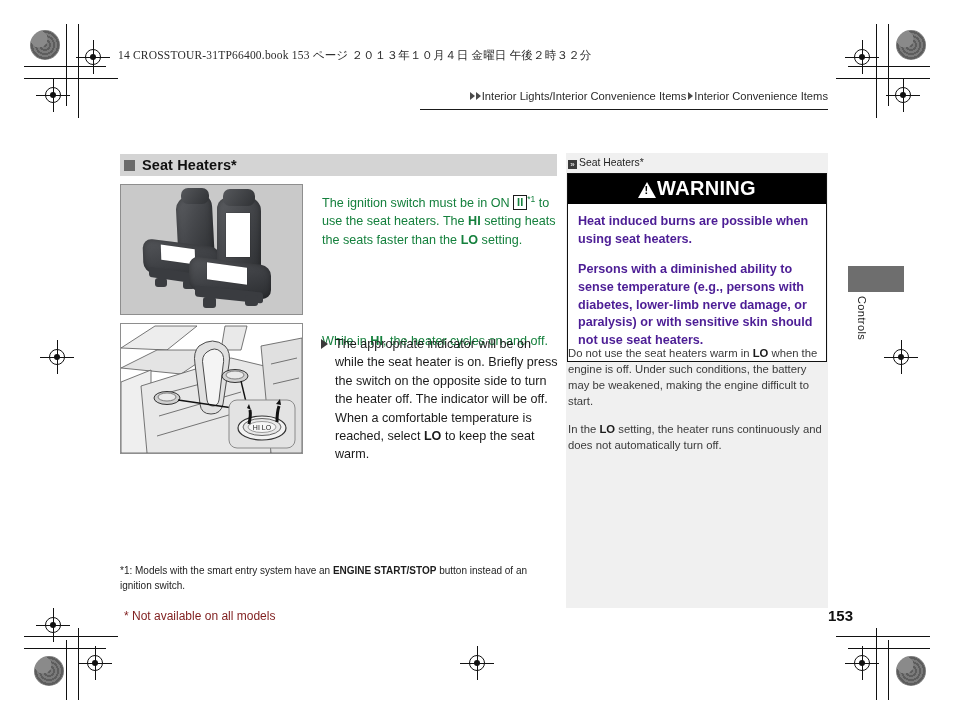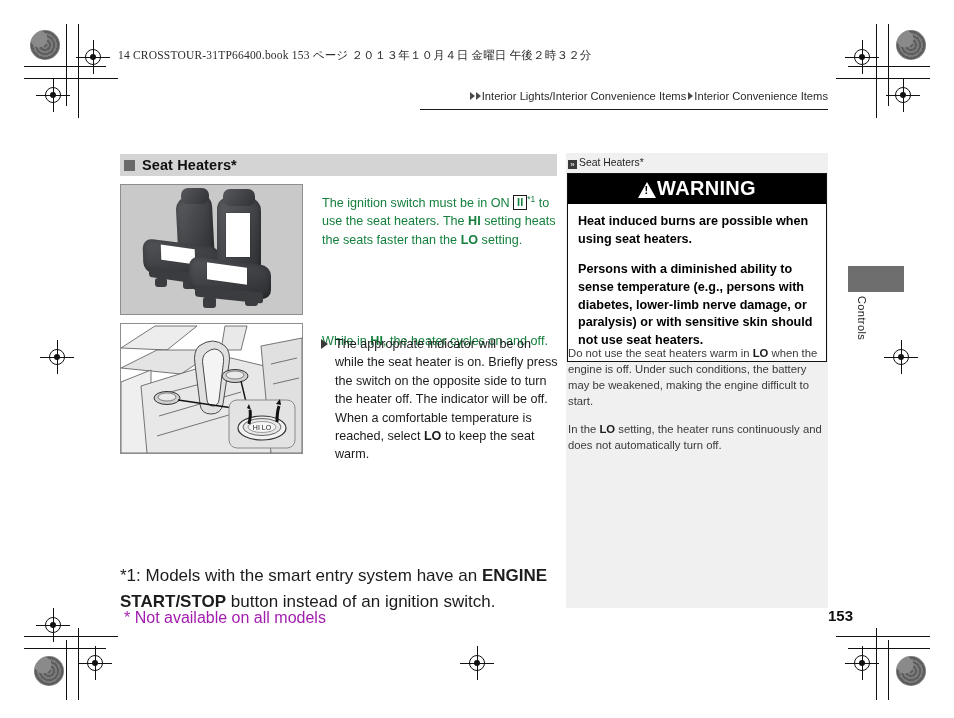--- a/index.html
+++ b/index.html
@@ -195,30 +195,30 @@
   }
   .bullet-row .btext {
     display: block;
     margin-left: 21px;
   }
 
   .footnote {
     position: absolute;
     left: 120px; top: 563px;
     width: 430px;
-    font-size: 17px;
+    font-size: 10px;
     line-height: 1.5;
     color: #1c1c1c;
   }
   .footnote b { font-weight: bold; }
   .avail-note {
     position: absolute;
     left: 124px; top: 609px;
-    font-size: 16px;
-    color: #a21caf;
+    font-size: 12px;
+    color: #7f1d1d;
   }
 
   
   .right-panel {
     position: absolute;
     left: 566px; top: 153px;
     width: 262px; height: 455px;
     background: #f0f0f0;
   }
   .rp-label {
@@ -275,21 +275,21 @@
     left: -2.5px; top: 3px;
     color: #000;
     font-size: 11px;
     font-weight: bold;
     line-height: 11px;
   }
   .warn-body {
     padding: 9px 10px 11px 10px;
     font-size: 12.6px;
     line-height: 1.42;
-    color: #000000;
+    color: #4c1d95;
     font-weight: bold;
   }
   .warn-body p { margin: 0 0 12px 0; }
   .warn-body p:last-child { margin-bottom: 0; }
 
   .rp-notes {
     position: absolute;
     left: 2px; top: 192px;
     width: 256px;
     font-size: 11.3px;

